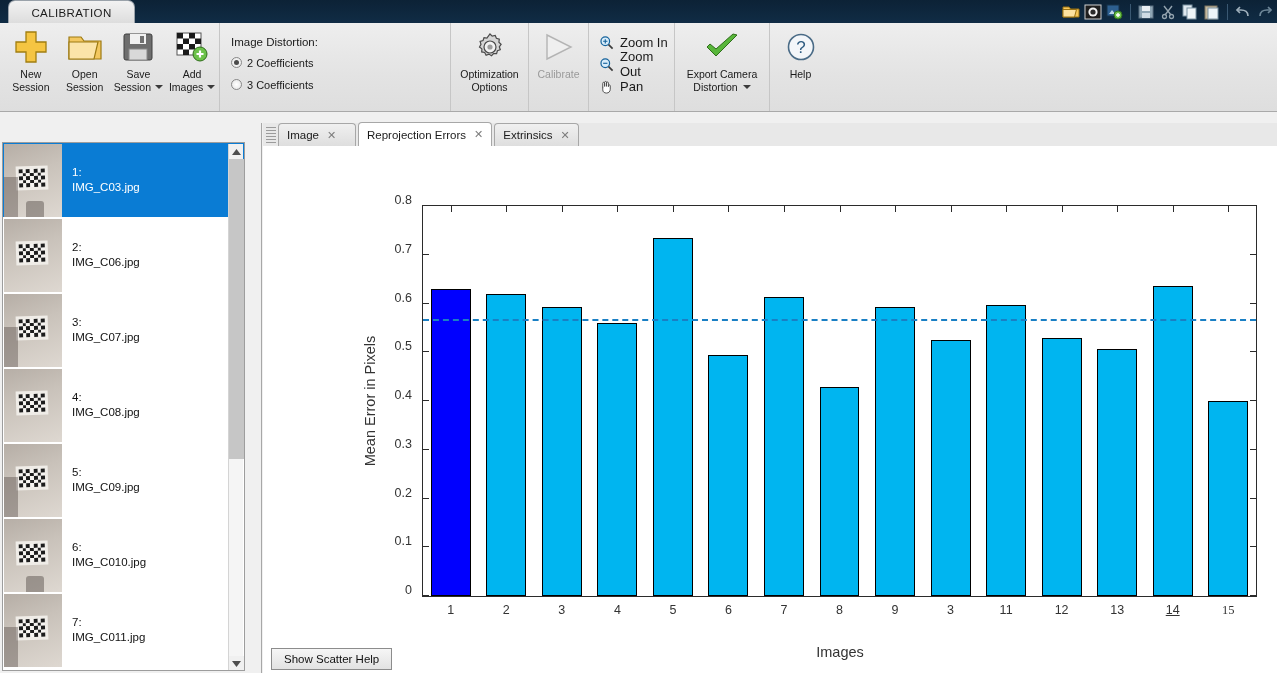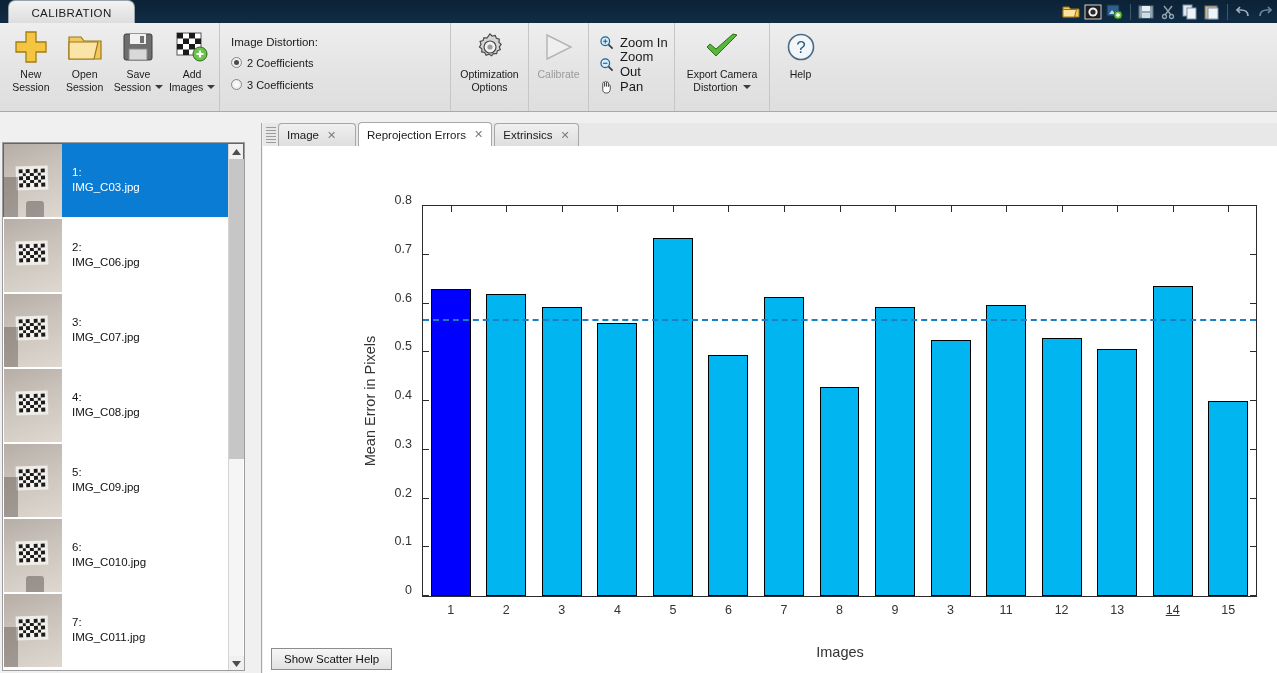--- a/index.html
+++ b/index.html
@@ -943,21 +943,21 @@
                 <div class="xticklabel" style="left: 63.3333%;">3</div>
                 <div class="xtick-top" style="left: 63.3333%;"></div>
                 <div class="xticklabel" style="left: 70%;">11</div>
                 <div class="xtick-top" style="left: 70%;"></div>
                 <div class="xticklabel" style="left: 76.6667%;">12</div>
                 <div class="xtick-top" style="left: 76.6667%;"></div>
                 <div class="xticklabel" style="left: 83.3333%;">13</div>
                 <div class="xtick-top" style="left: 83.3333%;"></div>
                 <div class="xticklabel" style="left: 90%; text-decoration: underline;">14</div>
                 <div class="xtick-top" style="left: 90%;"></div>
-                <div class="xticklabel" style="left: 96.6667%;">15</div>
+                <div class="xticklabel" style="left: 96.6667%; font-family: Liberation Serif, serif;">15</div>
                 <div class="xtick-top" style="left: 96.6667%;"></div>
               </div>
             <div class="meanline" id="mean-line" style="bottom: 70.5%; border-top-color: rgb(26, 127, 196);"></div>
 
           </div>
         </div>
 
         <div class="btnrow">
           <div class="pushbtn">Show Scatter Help</div>
         </div>

